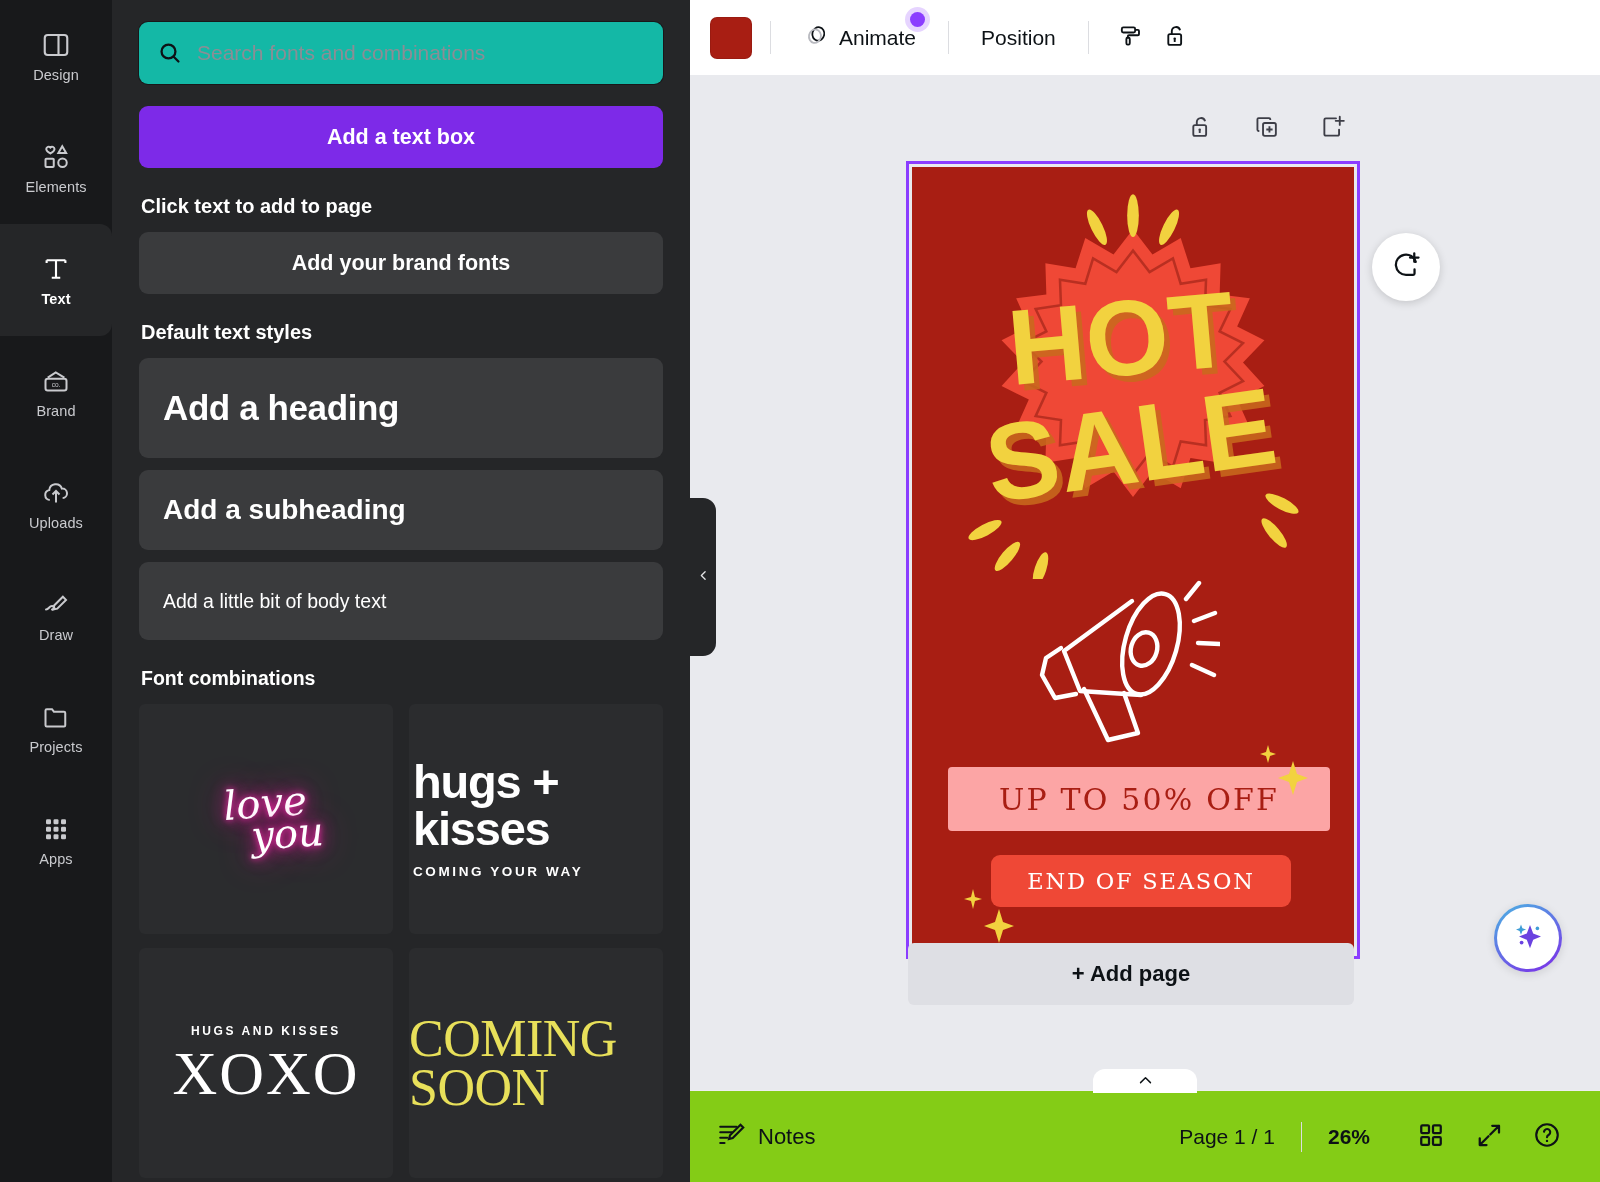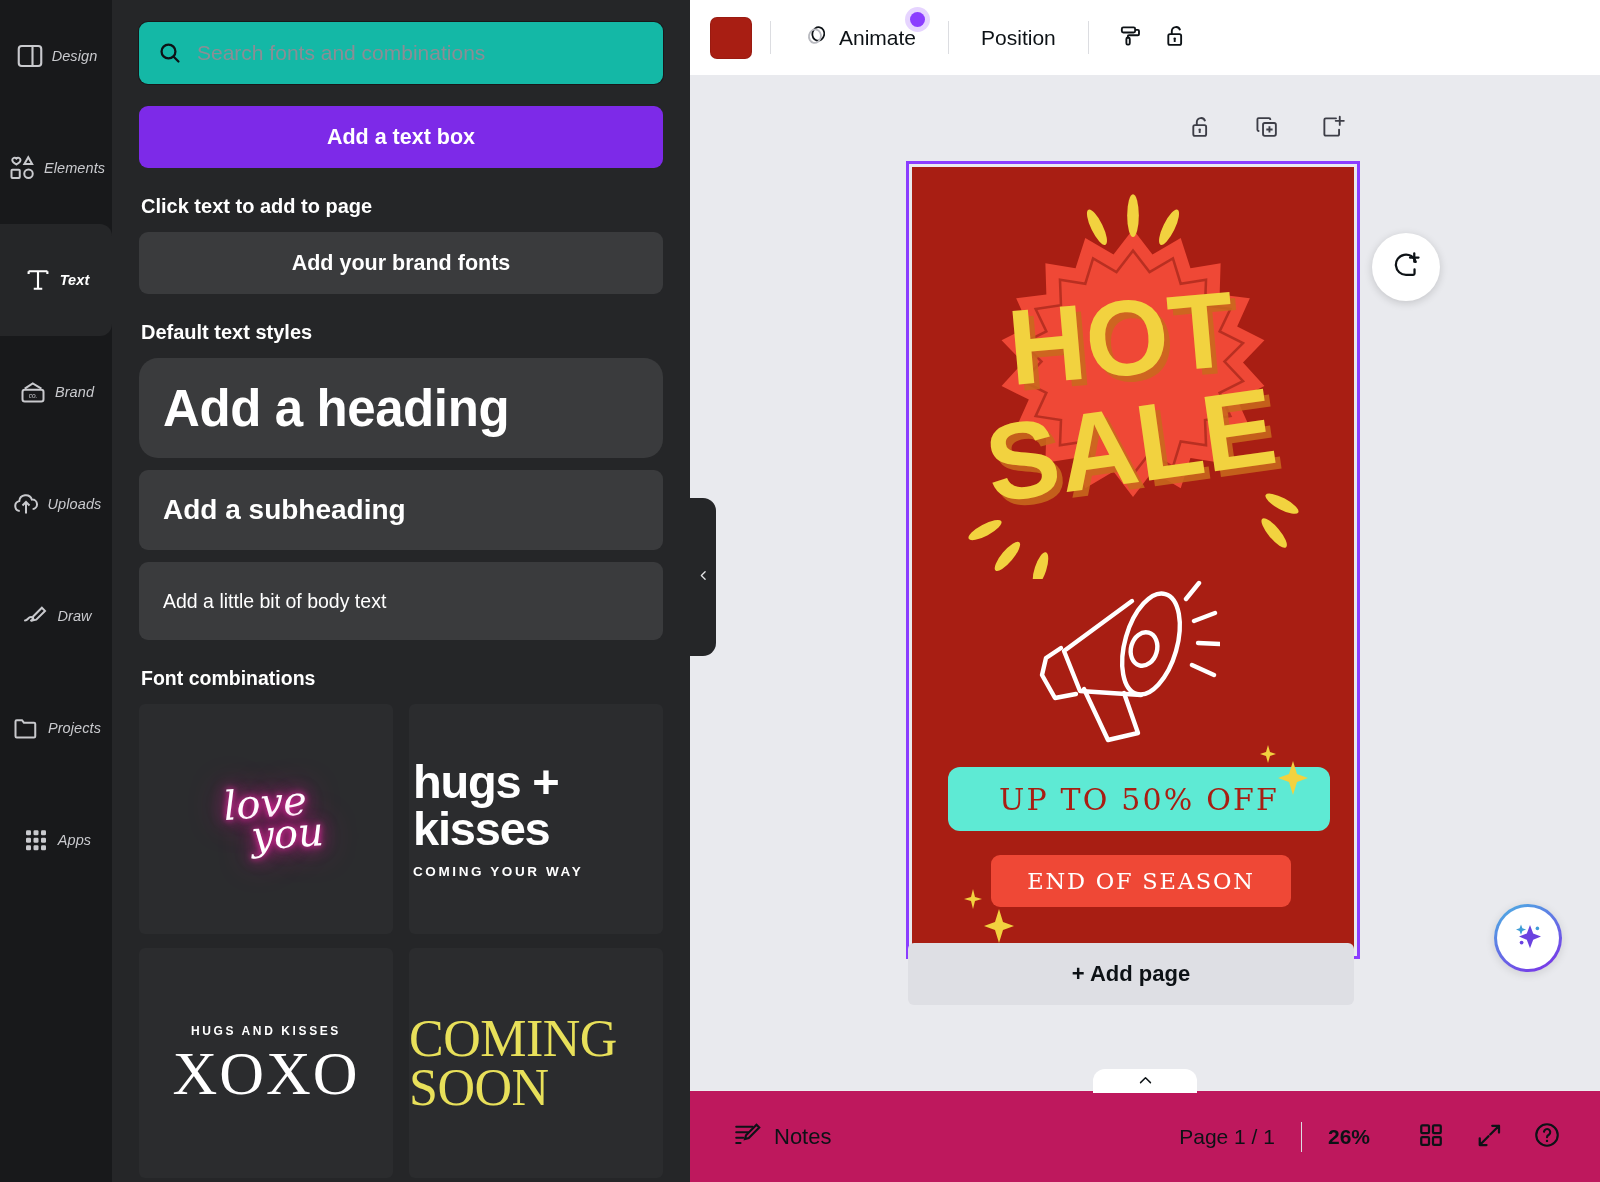--- a/index.html
+++ b/index.html
@@ -14,27 +14,26 @@
   
   .rail {
     width: 112px; height: 1182px;
     background: #18191b;
     flex: 0 0 112px;
     position: relative;
     z-index: 5;
   }
   .rail-item {
     width: 112px; height: 112px;
-    display: flex; flex-direction: row;
+    display: flex; flex-direction: column;
     align-items: center; justify-content: center;
     gap: 7px;
     color: #c9cace;
     cursor: pointer;
     position: relative;
-    font-style: italic;
   }
   .rail-item .ri-icon { width: 30px; height: 30px; display:block; }
   .rail-item .ri-icon svg { width: 30px; height: 30px; display:block; }
   .rail-label { font-size: 14.5px; letter-spacing: .1px; font-weight: 400; }
   .rail-item.active { background: #252628; color: #fff; border-radius: 0 12px 12px 0; }
   .rail-item.active .rail-label { font-weight: 700; }
 
   
   .panel {
     width: 578px; height: 1182px;
@@ -89,21 +88,21 @@
   .style-card {
     width: 100%;
     background: #3a3b3d;
     border-radius: 9px;
     display: flex; align-items: center;
     padding: 0 24px;
     color: #fff;
     cursor: pointer;
     margin-bottom: 12px;
   }
-  .style-card.heading { height: 100px; font-size: 51px; font-weight: 700; letter-spacing: -.4px; border-radius: 19px; }
+  .style-card.heading { height: 100px; font-size: 35px; font-weight: 700; letter-spacing: -.4px; }
   .style-card.subheading { height: 80px; font-size: 28px; font-weight: 700; }
   .style-card.body { height: 78px; font-size: 19.5px; font-weight: 400; }
 
   .combos {
     margin-top: 14px;
     display: grid;
     grid-template-columns: 1fr 1fr;
     gap: 14px 16px;
   }
   .combo {
@@ -272,24 +271,24 @@
     display:flex;align-items:center;justify-content:center;
     cursor:pointer;
     box-shadow: 0 2px 10px rgba(0,0,0,.12);
     z-index: 5;
   }
   .ai-btn svg { width: 36px; height: 36px; }
 
   
   .bottombar {
     height: 92px;
-    background: #be185d;
+    background: #84cc16;
     flex: 0 0 92px;
     display: flex; align-items: center;
-    padding: 0 30px 0 42px;
+    padding: 0 30px 0 26px;
     position: relative;
     z-index: 3;
     border-top: 1px solid #ededf0;
   }
   .bb-notch {
     position: absolute;
     left: 50%; transform: translateX(-50%);
     top: -22px;
     width: 104px; height: 24px;
     background: #fff;
@@ -316,22 +315,22 @@
 
   
   .burst-wrap { position: absolute; left: 0; top: 22px; width: 100%; height: 390px; }
   .burst-wrap svg { width: 100%; height: 100%; display:block; }
   .megaphone { position: absolute; left: 108px; top: 398px; width: 200px; height: 180px; }
   .megaphone svg { width: 100%; height: 100%; }
   .badge-yellow {
     position: absolute;
     left: 36px; top: 600px;
     width: 382px; height: 64px;
-    background: #5eead4;
-    border-radius: 12px;
+    background: #fca5a5;
+    border-radius: 4px;
     display:flex; align-items:center; justify-content:center;
     color: #a81e13;
     font-family: "DejaVu Serif", serif;
     font-size: 30px;
     letter-spacing: 2.2px;
     font-weight: 400;
   }
   .badge-red {
     position: absolute;
     left: 79px; top: 688px;

